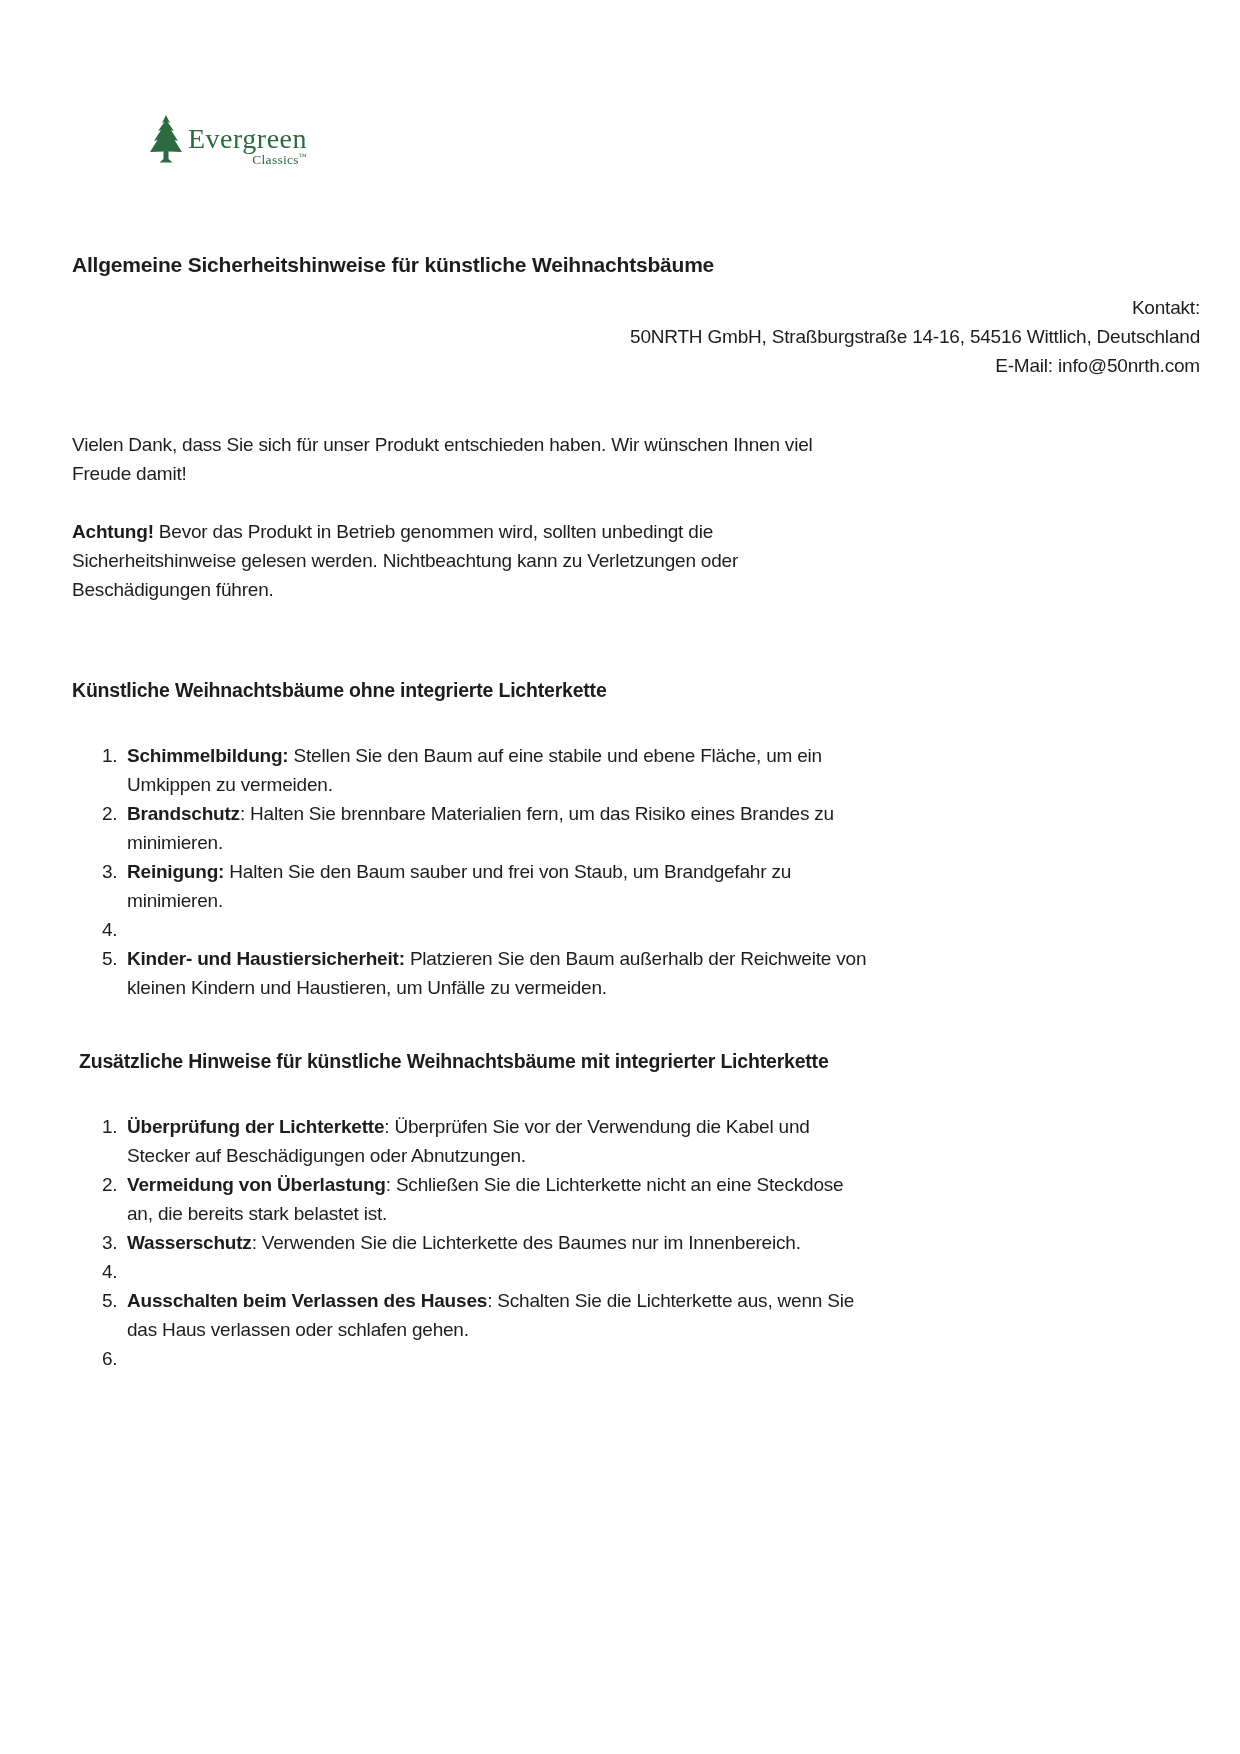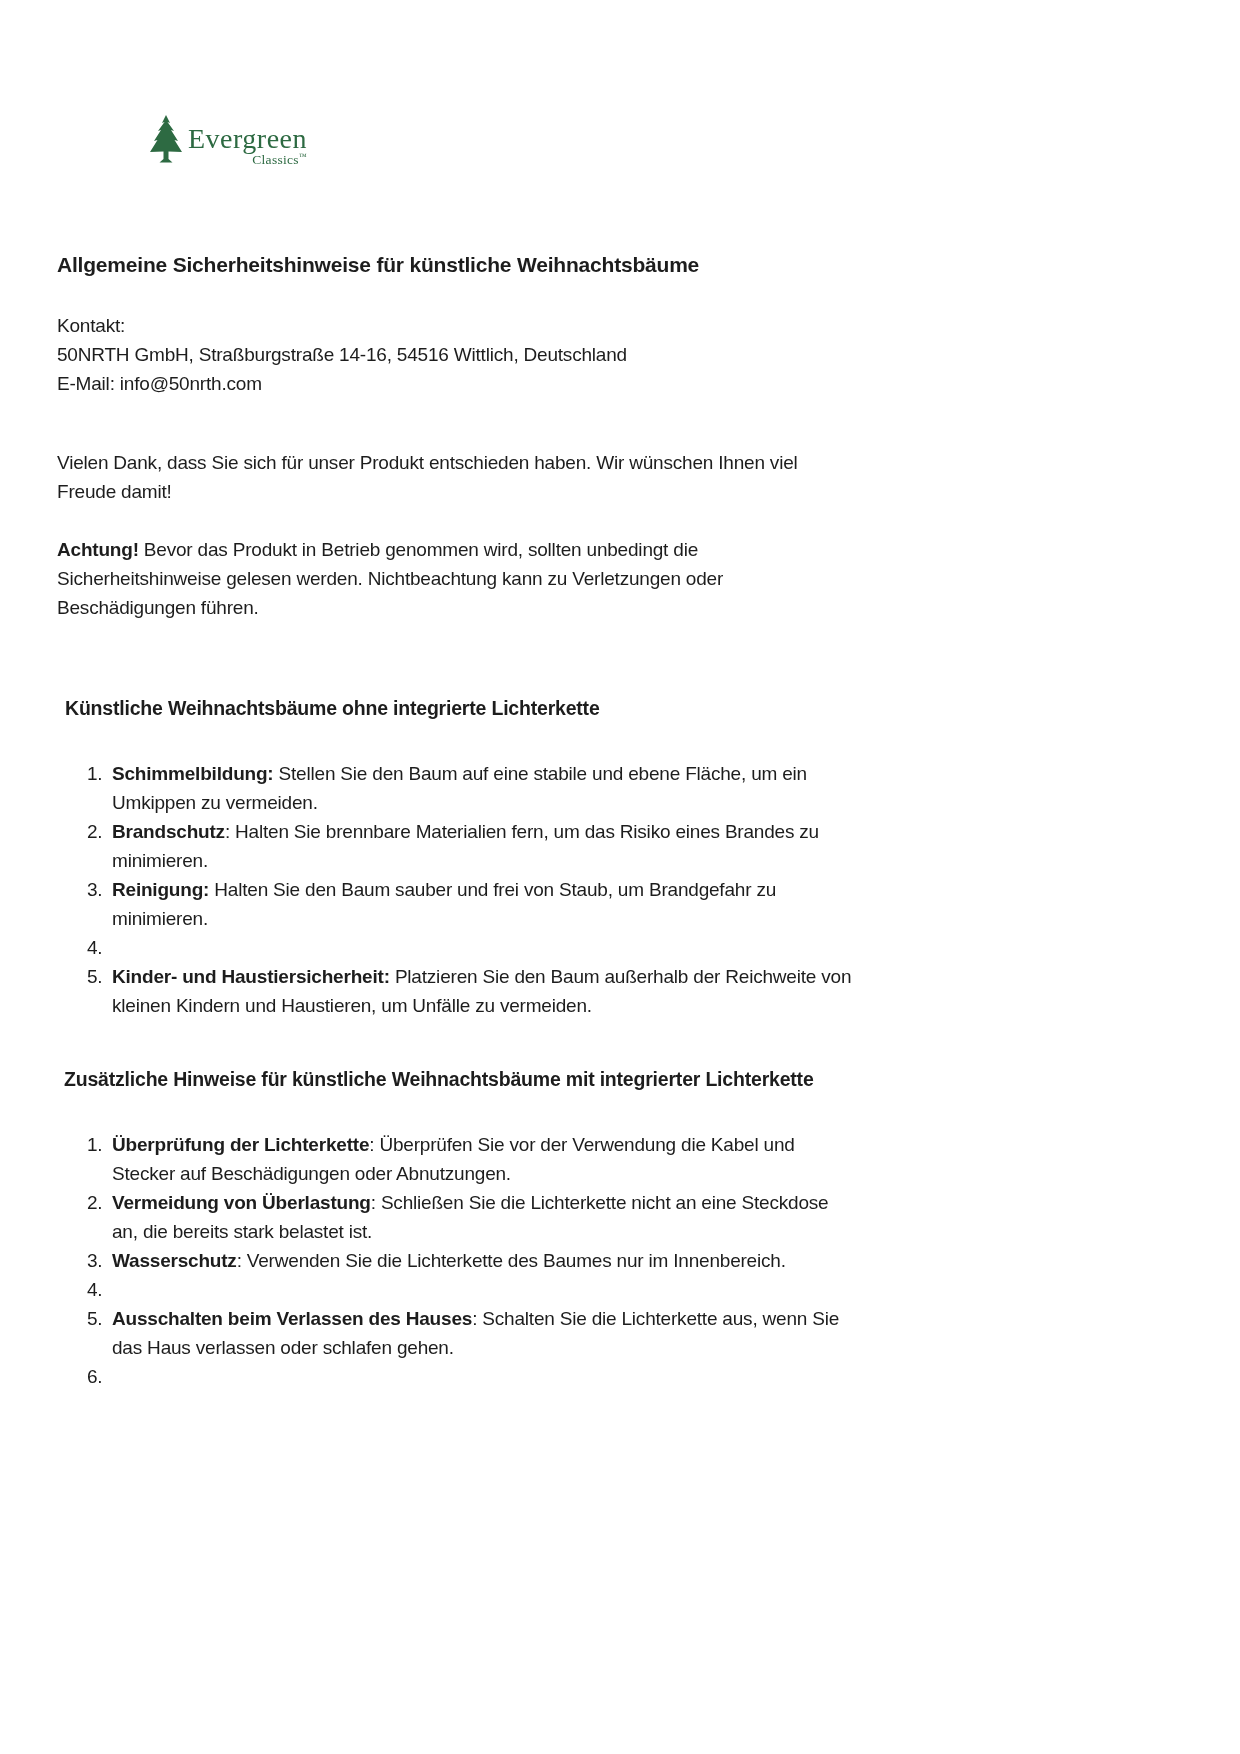--- a/index.html
+++ b/index.html
@@ -54,47 +54,48 @@
     letter-spacing: 0.3px;
   }
   .logo-tm {
     font-size: 8px;
     vertical-align: super;
     line-height: 0;
   }
 
   
   .content {
-    padding: 0 40px 0 57px;
+    padding: 0 40px 0 72px;
   }
   .doc-title {
     margin: 84px 0 0 0;
     font-size: 21px;
     line-height: 30px;
     font-weight: 700;
     letter-spacing: -0.2px;
   }
   .contact {
-    margin-top: 31px;
+    margin-top: 13px;
+    text-align: right;
   }
   .contact div { white-space: pre-line; }
 
   .para {
     white-space: pre-line;
     margin: 0;
   }
   .para-thanks { margin-top: 50px; }
   .para-warning { margin-top: 29px; }
   b, .bold { font-weight: 700; }
 
   .section-heading {
     font-size: 19.5px;
     line-height: 29px;
     font-weight: 700;
-    margin: 8px;
+    margin: 0;
   }
   .heading-1 { margin-top: 72px; }
   .heading-2 { margin-top: 45px; margin-left: 7px; }
 
   .num-list {
     margin: 0 0 0 30px; 
     padding: 0;
   }
   .list-1 { margin-top: 36px; }
   .list-2 { margin-top: 36px; }

